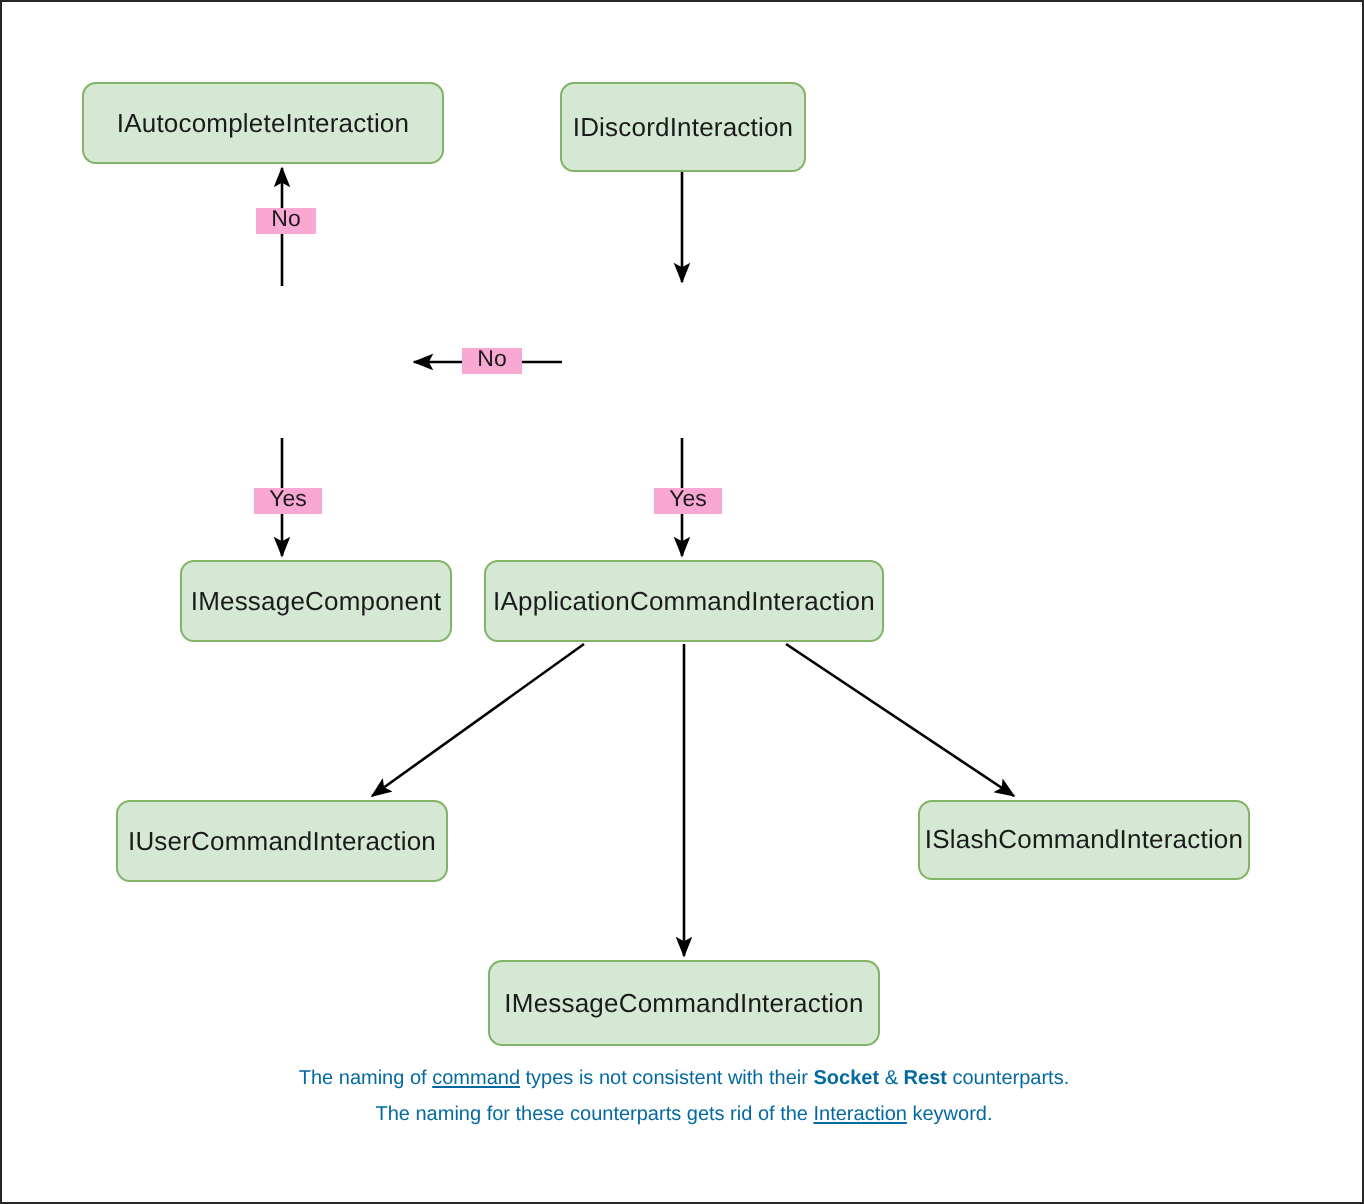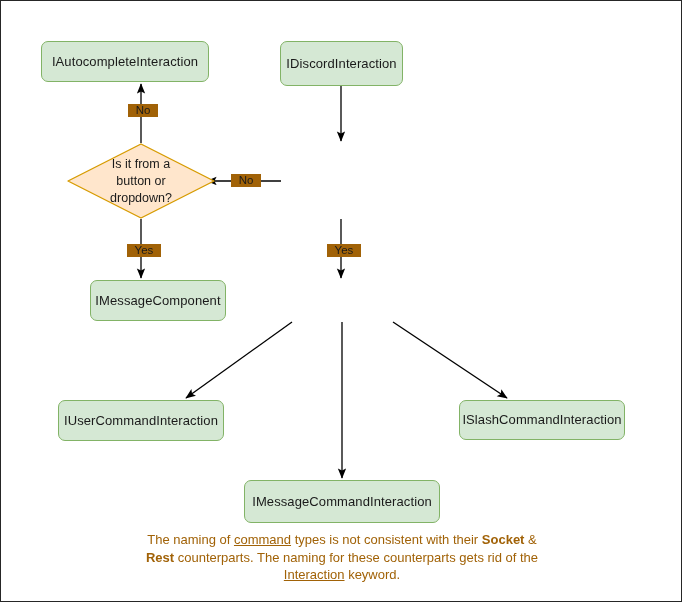--- a/index.html
+++ b/index.html
@@ -64,37 +64,37 @@
     justify-content: center;
     text-align: center;
     font-size: 12.5px;
     line-height: 17px;
     color: #1a1a1a;
     white-space: pre-line;
     z-index: 4;
   }
   .edge-label {
     position: absolute;
-    background: #a16207;
+    background: #f9a8d4;
     font-size: 11.5px;
     line-height: 13px;
     color: #1a1a1a;
     padding: 0 2px;
     z-index: 5;
     text-align: center;
   }
   #caption {
     position: absolute;
     left: 141px;
     top: 530px;
     width: 400px;
     text-align: center;
-    font-size: 13px;
+    font-size: 10px;
     line-height: 17.5px;
-    color: #a16207;
+    color: #0369a1;
     z-index: 3;
   }
   #caption b { font-weight: bold; }
   #caption u { text-decoration: underline; }
 </style>
 </head>
 <body>
 
 <div id="page">
 
@@ -139,42 +139,37 @@
     <g>
       <line x1="341" y1="321" x2="341" y2="477" stroke="#000000" stroke-width="1.3" marker-end="url(#arrowhead)"></line>
     </g>
 
     
     <g>
       <line x1="392" y1="321" x2="506" y2="397" stroke="#000000" stroke-width="1.3" marker-end="url(#arrowhead)"></line>
     </g>
   </svg>
 
-  <div class="node box" style="left:40px; top:40px; width:168px; height:41px;">
+  <div class="node box" style="left:40px; top:40px; width:181px; height:41px;">
     <span>IAutocompleteInteraction</span>
   </div>
 
   <div class="node box" style="left:279px; top:40px; width:123px; height:45px;">
     <span>IDiscordInteraction</span>
   </div>
 
-  <div class="diamond-wrap" style="left:66px; top:142px; width:148px; height:76px;">
-    <svg class="diamond-svg" width="148" height="76" viewBox="0 0 148 76" xmlns="http://www.w3.org/2000/svg">
-      <polygon points="74,1 147,38 74,75 1,38" fill="#ffe6cc" stroke="#d79b00" stroke-width="1.4" stroke-linejoin="round"></polygon>
-    </svg>
-    <div class="diamond-label">Is it from a
-button or
-dropdown?</div>
-  </div>
 
 
   <div class="node box" style="left:73px; top:279px; width:136px; height:41px;margin-left:16px;">
     <span>IMessageComponent</span>
   </div>
 
+  <div class="node box" style="left:241px; top:279px; width:200px; height:41px;">
+    <span>IApplicationCommandInteraction</span>
+  </div>
 
   <div class="node box" style="left:57px; top:399px; width:166px; height:41px;">
     <span>IUserCommandInteraction</span>
   </div>
 
   <div class="node box" style="left:458px; top:399px; width:166px; height:40px;">
     <span>ISlashCommandInteraction</span>
   </div>
 
   <div class="node box" style="left:243px; top:479px; width:196px; height:43px;">

